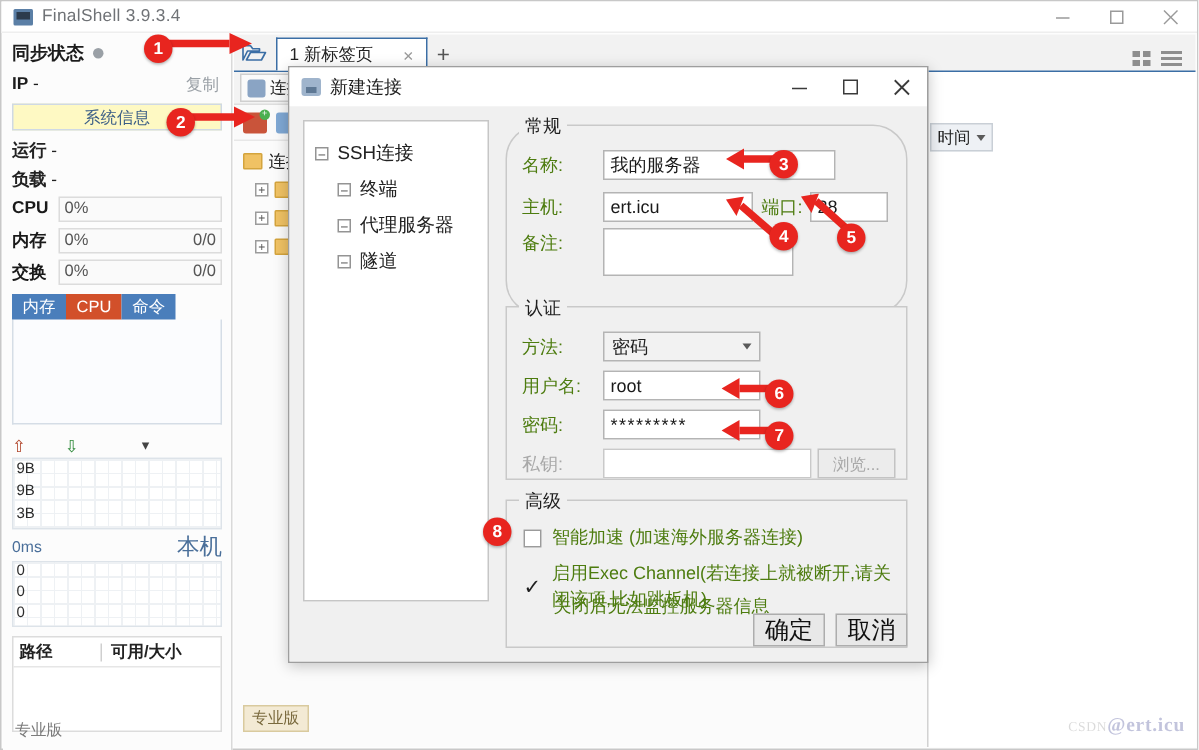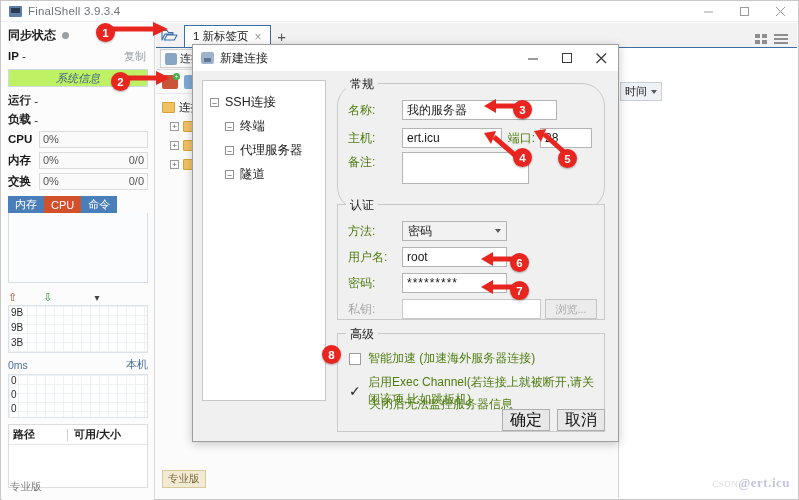--- a/index.html
+++ b/index.html
@@ -42,23 +42,23 @@
     position:absolute; left:1px; top:22px; width:153px; height:477px;
     background:#fcfcfc; border-right:1px solid #d9d9d9;
     padding:0 6px;
   }
   .sb-row { display:flex; align-items:center; height:22px; font-size:11.5px; color:#1c1c1c; }
   .sb-sync { font-weight:bold; font-size:12px; padding-top:3px;}
   .dotg { width:7px;height:7px;border-radius:50%;background:#9aa0a6;margin-left:6px;display:inline-block;}
   .sb-ip { justify-content:space-between; padding-right:2px; }
   .sb-copy { color:#9aa0a6; font-size:11px; }
   .sysinfo-btn {
-    height:18px; margin:2px 0 4px 0; background:#bef264;
+    height:18px; margin:2px 0 4px 0; background:#fef9c3;
     border:1px solid #cfd9e4; display:flex;align-items:center;justify-content:center;
-    font-size:11px; color:#3b5e86;font-style:italic;
+    font-size:11px; color:#3b5e86;
   }
   .lbl-row{display:flex;align-items:center;height:19px;font-size:11.5px;font-weight:bold;}
   .meter-row { display:flex; align-items:center; height:20px; margin-bottom:1px;}
   .meter-lbl { width:31px; font-size:11.5px; font-weight:bold; color:#1a1a1a;}
   .meter-box {
     flex:1; height:17px; background:#fafafa; border:1px solid #dcdcdc;
     display:flex; align-items:center; justify-content:space-between;
     padding:0 3px; font-size:11px; color:#555;
   }
   #tabs-mini { display:flex; height:17px; margin-top:5px; font-size:11px; }
@@ -71,34 +71,34 @@
   .net-graph, .ping-graph {
     border:1px solid #dde3e9; background:#fff; position:relative;
     background-image: repeating-linear-gradient(to right,#eef1f4 0 1px,transparent 1px 9px),
                       repeating-linear-gradient(to bottom,#eef1f4 0 1px,transparent 1px 9px);
   }
   .net-graph{ height:48px; }
   .ping-graph{ height:44px; margin-top:2px;}
   .gy { position:absolute; left:2px; font-size:10px; color:#2b2b2b; }
   .ms-row{display:flex;justify-content:space-between;align-items:center;height:15px;margin-top:4px;}
   .ms-lbl{font-size:10.5px;color:#4a6f9a;}
-  .ms-host{font-size:11px;color:#4a6f9a;}
+  .ms-host{font-size:15px;color:#4a6f9a;}
   #disk-panel{ margin-top:6px; border:1px solid #dcdcdc; height:64px; background:#fff;}
   #disk-head{ display:flex; height:20px; align-items:center; font-size:11px; font-weight:bold;
               border-bottom:1px solid #e6e6e6;}
   #disk-head .c1{ width:58px; padding-left:4px;}
   #disk-head .sep{width:1px;height:12px;background:#cfcfcf;margin-right:6px;}
   #sb-pro { position:absolute; bottom:6px; left:8px; font-size:10.5px; color:#7b7b7b;}
 
   
   #content { position:absolute; left:155px; top:22px; right:1px; bottom:1px; background:#ffffff;}
   #tabbar { height:25px; background:#f2f2f2; display:flex; align-items:flex-end; border-bottom:1px solid #3b6ea5;}
   #folder-btn { width:26px;height:24px;display:flex;align-items:center;justify-content:center;}
   .tab {
-    height:22px; display:flex; align-items:center; gap:6px; padding:0 8px;
+    height:22px; display:flex; align-items:center; gap:20px; padding:0 8px;
     border:1px solid #3b6ea5; border-bottom:none; background:#ffffff; font-size:11.5px;
     margin-left:2px;
   }
   .tab .x { color:#9b9b9b; font-size:12px;}
   .tab-plus{ width:22px;height:22px;display:flex;align-items:center;justify-content:center;font-size:15px;color:#555;}
   #right-icons{ margin-left:auto; display:flex; align-items:center; gap:7px; padding-right:9px; padding-bottom:3px;}
   .grid-ic{display:grid;grid-template-columns:repeat(2,5px);grid-template-rows:repeat(2,4px);gap:2px;}
   .grid-ic i{background:#8e8e8e;display:block;}
   .burger{display:flex;flex-direction:column;gap:2px;}
   .burger i{width:14px;height:2px;background:#8e8e8e;display:block;}

